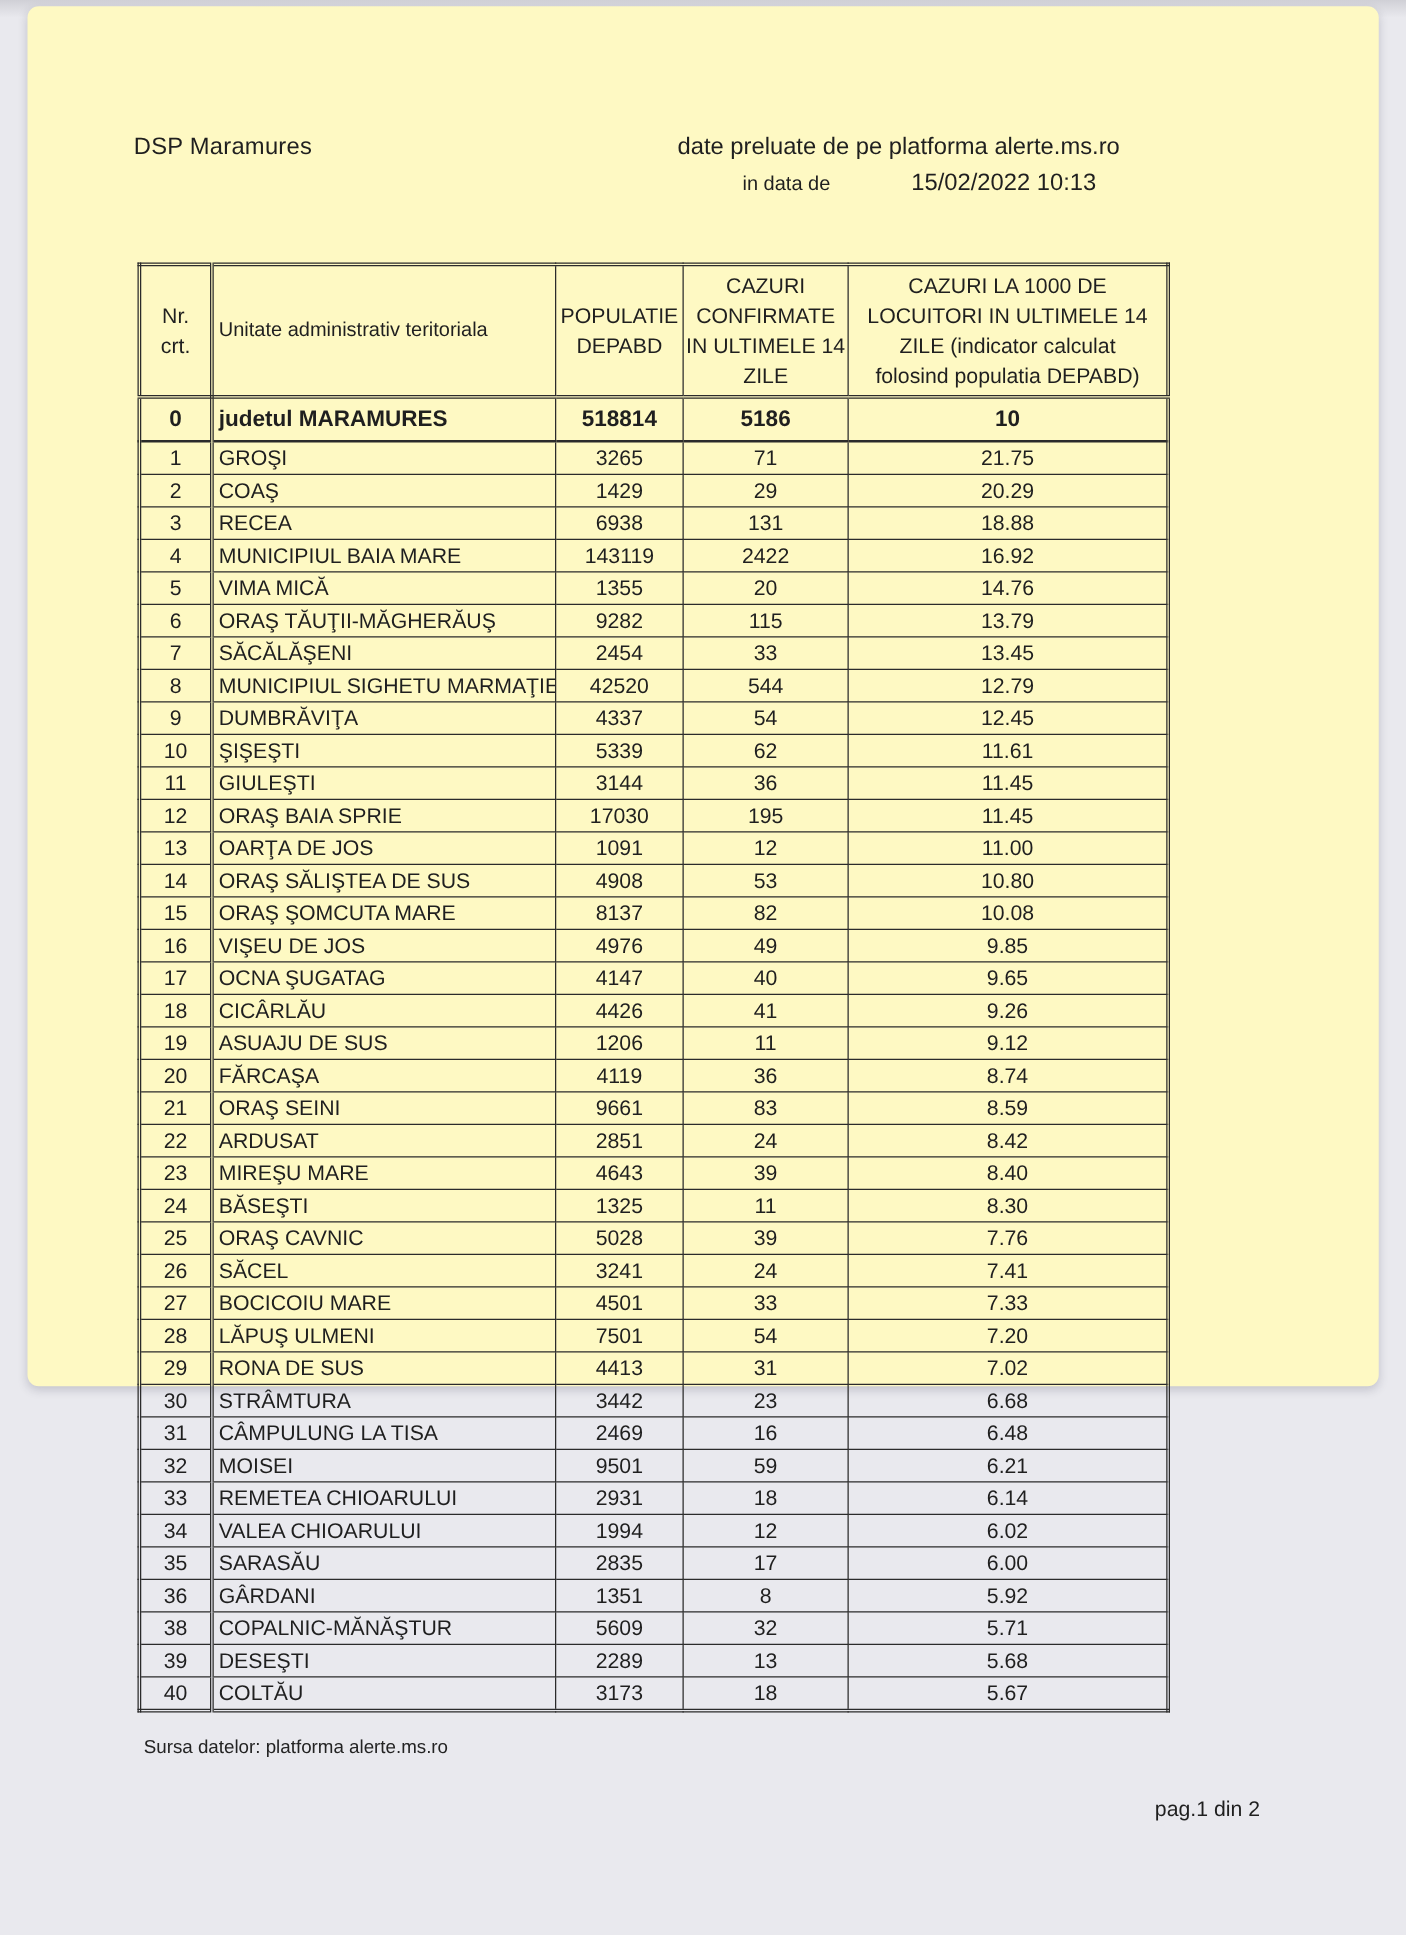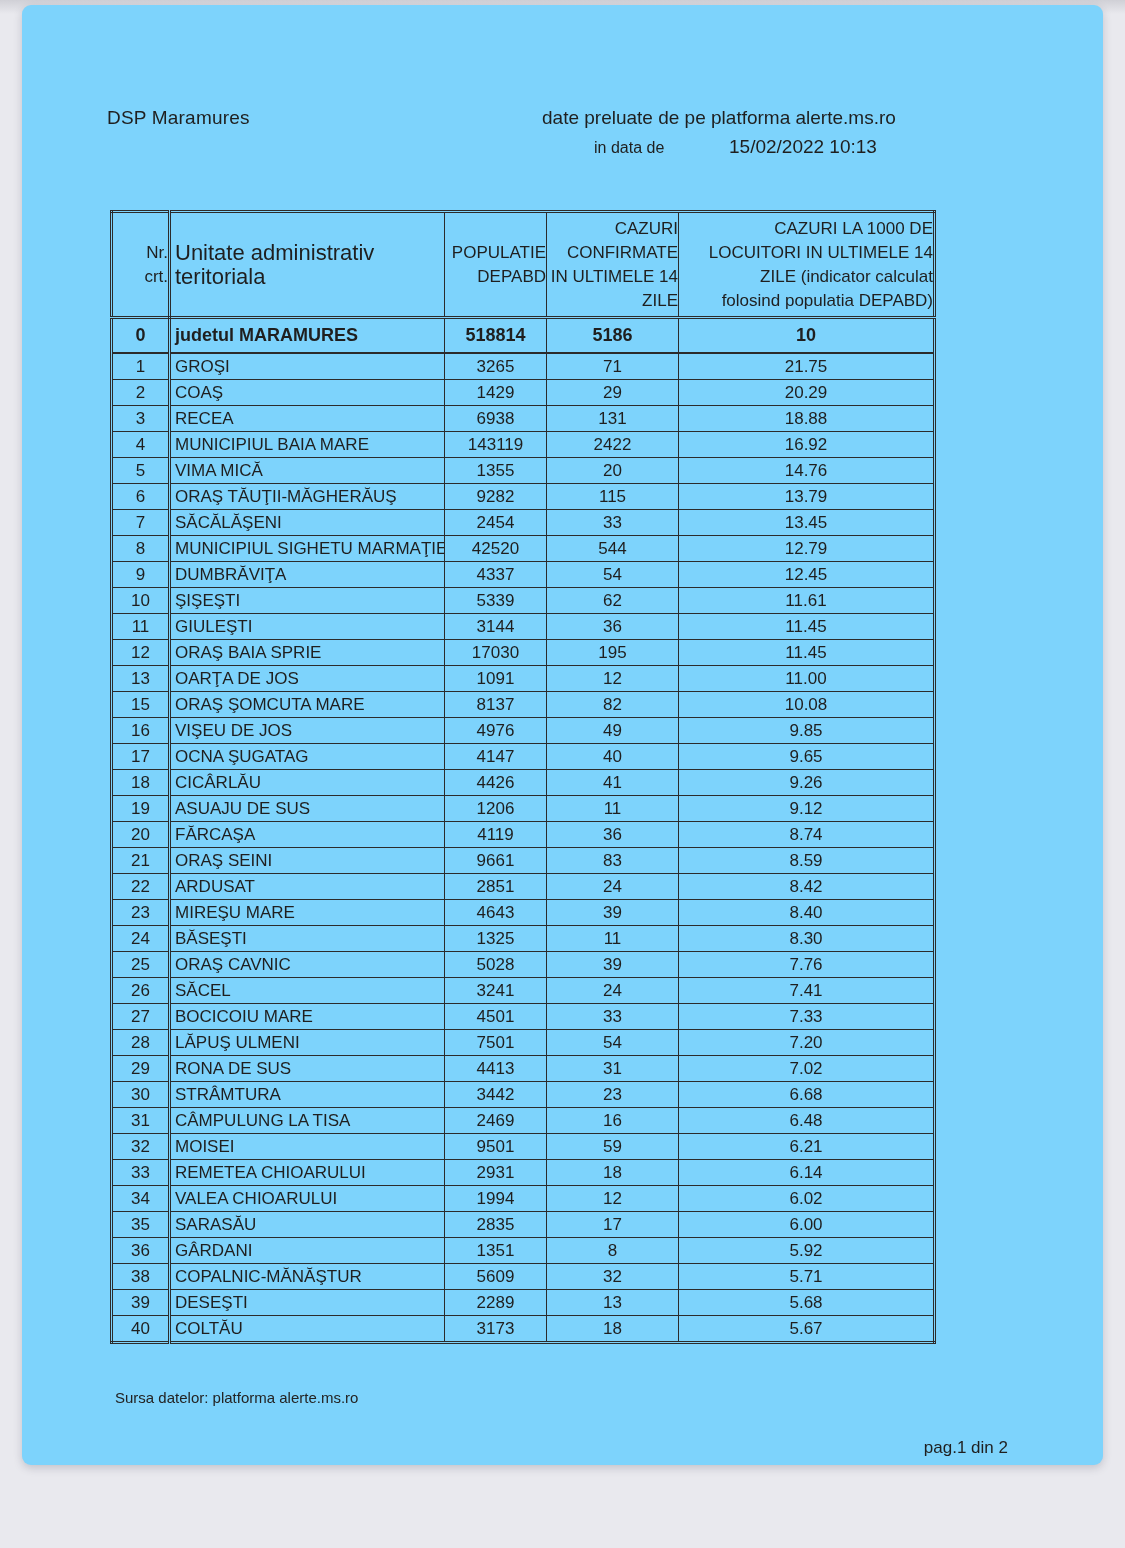--- a/index.html
+++ b/index.html
@@ -6,22 +6,22 @@
     margin: 0; padding: 0;
     width: 1125px; height: 1548px;
     background: linear-gradient(#d0d0d6, #e9e9ee 14px);
     font-family: "Liberation Sans", "DejaVu Sans", sans-serif;
     color: #1f1f1f;
     overflow: hidden;
   }
   .page {
     position: absolute;
     left: 22px; top: 5px;
-    width: 1081px; height: 1460px;
-    background: #7dd3fc;
+    width: 1081px; height: 1104px;
+    background: #fef9c3;
     border-radius: 9px;
     box-shadow: 0 3px 8px rgba(60,60,80,0.22);
   }
   
   .doc-org {
     position: absolute; left: 85px; top: 102px;
     font-size: 19px; letter-spacing: 0.2px;
   }
   .doc-source {
     position: absolute; left: 520px; top: 102px;
@@ -50,32 +50,32 @@
   table.uat col.w4 { width: 256px; }
 
   table.uat, table.uat th, table.uat td {
     border: 1px solid #2b2b2b;
   }
   table.uat { border: 3px double #2b2b2b; }
 
   table.uat thead th {
     height: 103px;
     font-weight: normal;
-    text-align: right;
+    text-align: center;
     vertical-align: middle;
     white-space: pre-line;
     line-height: 24px;
     padding: 0;
     border-bottom: 3px double #2b2b2b;
     overflow: hidden;
   }
   table.uat thead th.hname {
     text-align: left;
     padding-left: 4px;
-    font-size: 22px;
+    font-size: 16px;
     white-space: normal;
   }
   
   table.uat th.c0, table.uat td.c0 { border-right: 3px double #2b2b2b; }
 
   table.uat td {
     height: 25px;
     padding: 0;
     text-align: center;
     white-space: nowrap;
@@ -231,20 +231,27 @@
           <td class="c4">11.45</td>
         </tr>
         <tr>
           <td class="c0">13</td>
           <td class="c1">OARŢA DE JOS</td>
           <td class="c2">1091</td>
           <td class="c3">12</td>
           <td class="c4">11.00</td>
         </tr>
         <tr>
+          <td class="c0">14</td>
+          <td class="c1">ORAŞ SĂLIŞTEA DE SUS</td>
+          <td class="c2">4908</td>
+          <td class="c3">53</td>
+          <td class="c4">10.80</td>
+        </tr>
+        <tr>
           <td class="c0">15</td>
           <td class="c1">ORAŞ ŞOMCUTA MARE</td>
           <td class="c2">8137</td>
           <td class="c3">82</td>
           <td class="c4">10.08</td>
         </tr>
         <tr>
           <td class="c0">16</td>
           <td class="c1">VIŞEU DE JOS</td>
           <td class="c2">4976</td>

